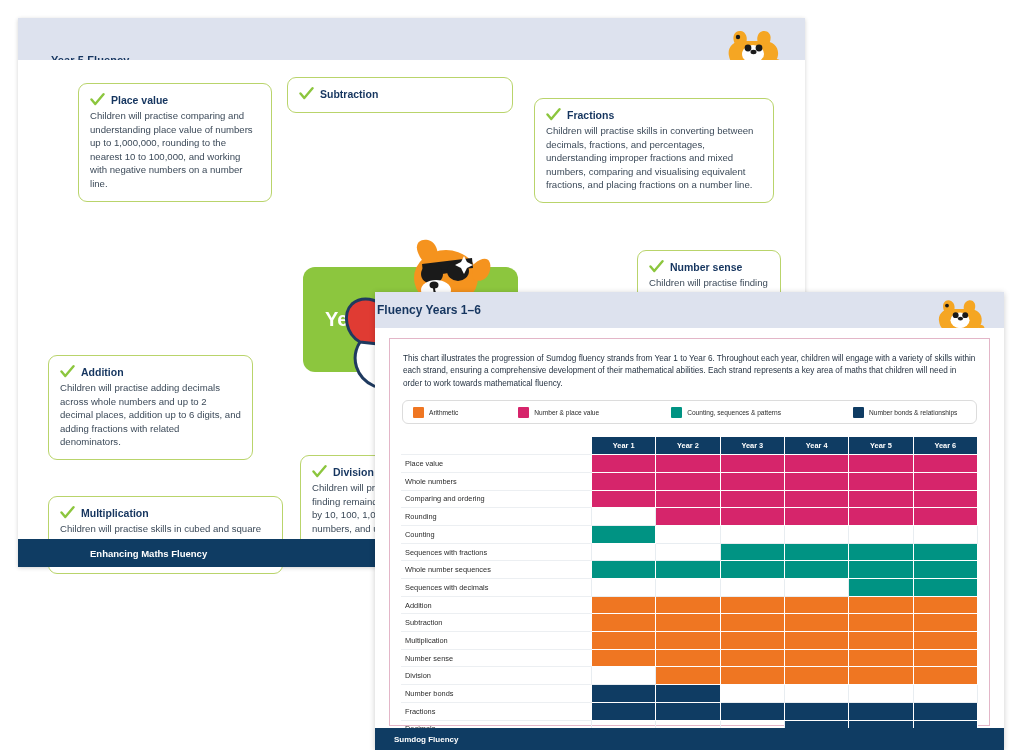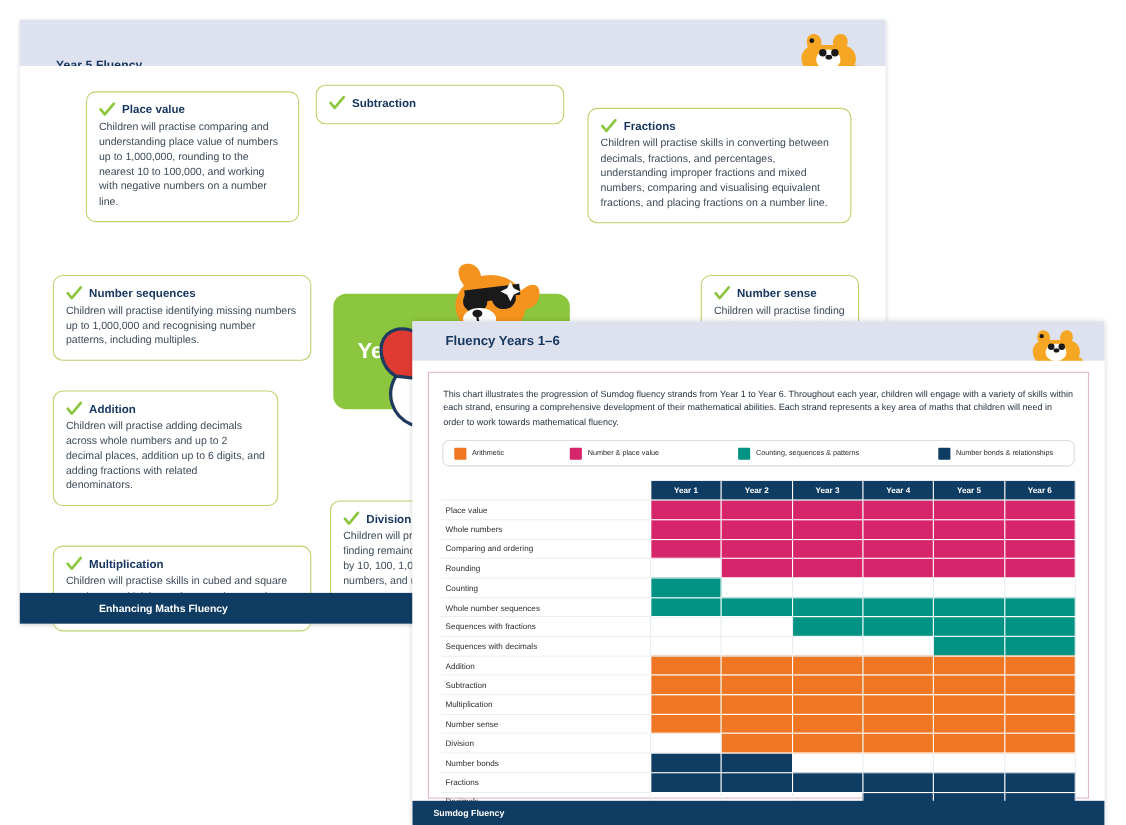--- a/index.html
+++ b/index.html
@@ -57,21 +57,21 @@
     color:#fff;font-size:20px;font-weight:bold;padding-left:22px;
   }
 
   
   #doc-chart{
     left:375px;top:292px;width:629px;height:458px;
     box-shadow:0 1px 6px rgba(0,0,0,.20);
   }
   #doc-chart .doc-header{
     height:36px;background:#dde2ee;display:flex;align-items:center;
-    padding-left:30px;position:relative;
+    padding-left:2px;position:relative;
   }
   #doc-chart .doc-header .title{color:#15355f;font-size:12px;font-weight:bold;}
   #doc-chart .doc-body{position:relative;height:422px;background:#fff;
     padding:10px 14px 0 14px;box-sizing:border-box;}
   #doc-chart .doc-footer{
     position:absolute;left:0;bottom:0;width:100%;height:22px;
     background:#0f3c63;display:flex;align-items:center;padding-left:19px;
     box-sizing:border-box;
   }
   #doc-chart .doc-footer span{color:#fff;font-size:8px;font-weight:bold;}
@@ -156,29 +156,20 @@
     <div class="skill-card" style="left:516px;top:38px;width:240px;">
       <div class="sc-head">
         <svg class="tick" viewBox="0 0 20 20">
             <path d="M2 10 L7 16 L18 3" stroke="#8cc63e" stroke-width="3.2" fill="none" stroke-linecap="round" stroke-linejoin="round"></path>
           </svg>
         <span class="sc-title">Fractions</span>
       </div>
       <div class="sc-text">Children will practise skills in converting between decimals, fractions, and percentages, understanding improper fractions and mixed numbers, comparing and visualising equivalent fractions, and placing fractions on a number line.</div>
     </div>
 
-    <div class="skill-card" style="left:30px;top:190px;width:235px;">
-      <div class="sc-head">
-        <svg class="tick" viewBox="0 0 20 20">
-            <path d="M2 10 L7 16 L18 3" stroke="#8cc63e" stroke-width="3.2" fill="none" stroke-linecap="round" stroke-linejoin="round"></path>
-          </svg>
-        <span class="sc-title">Number sequences</span>
-      </div>
-      <div class="sc-text">Children will practise identifying missing numbers up to 1,000,000 and recognising number patterns, including multiples.</div>
-    </div>
 
     <div class="skill-card" style="left:619px;top:190px;width:144px;height:83px;overflow:hidden;">
       <div class="sc-head">
         <svg class="tick" viewBox="0 0 20 20">
             <path d="M2 10 L7 16 L18 3" stroke="#8cc63e" stroke-width="3.2" fill="none" stroke-linecap="round" stroke-linejoin="round"></path>
           </svg>
         <span class="sc-title">Number sense</span>
       </div>
       <div class="sc-text">Children will practise finding numbers more or less by 10 to 100,000, using order</div>
     </div>
@@ -354,32 +345,32 @@
             <tr>
               <td class="rowlabel">Counting</td>
               <td class="cell filled" style="background: rgb(0, 147, 131);"></td>
               <td class="cell"></td>
               <td class="cell"></td>
               <td class="cell"></td>
               <td class="cell"></td>
               <td class="cell"></td>
             </tr>
             <tr>
+              <td class="rowlabel">Sequences with fractions</td>
+              <td class="cell"></td>
+              <td class="cell"></td>
+              <td class="cell filled" style="background: rgb(0, 147, 131);"></td>
+              <td class="cell filled" style="background: rgb(0, 147, 131);"></td>
+              <td class="cell filled" style="background: rgb(0, 147, 131);"></td>
+              <td class="cell filled" style="background: rgb(0, 147, 131);"></td>
+            </tr>
+            <tr>
               <td class="rowlabel">Whole number sequences</td>
               <td class="cell filled" style="background: rgb(0, 147, 131);"></td>
               <td class="cell filled" style="background: rgb(0, 147, 131);"></td>
-              <td class="cell filled" style="background: rgb(0, 147, 131);"></td>
-              <td class="cell filled" style="background: rgb(0, 147, 131);"></td>
-              <td class="cell filled" style="background: rgb(0, 147, 131);"></td>
-              <td class="cell filled" style="background: rgb(0, 147, 131);"></td>
-            </tr>
-            <tr>
-              <td class="rowlabel">Sequences with fractions</td>
-              <td class="cell"></td>
-              <td class="cell"></td>
               <td class="cell filled" style="background: rgb(0, 147, 131);"></td>
               <td class="cell filled" style="background: rgb(0, 147, 131);"></td>
               <td class="cell filled" style="background: rgb(0, 147, 131);"></td>
               <td class="cell filled" style="background: rgb(0, 147, 131);"></td>
             </tr>
             <tr>
               <td class="rowlabel">Sequences with decimals</td>
               <td class="cell"></td>
               <td class="cell"></td>
               <td class="cell"></td>

